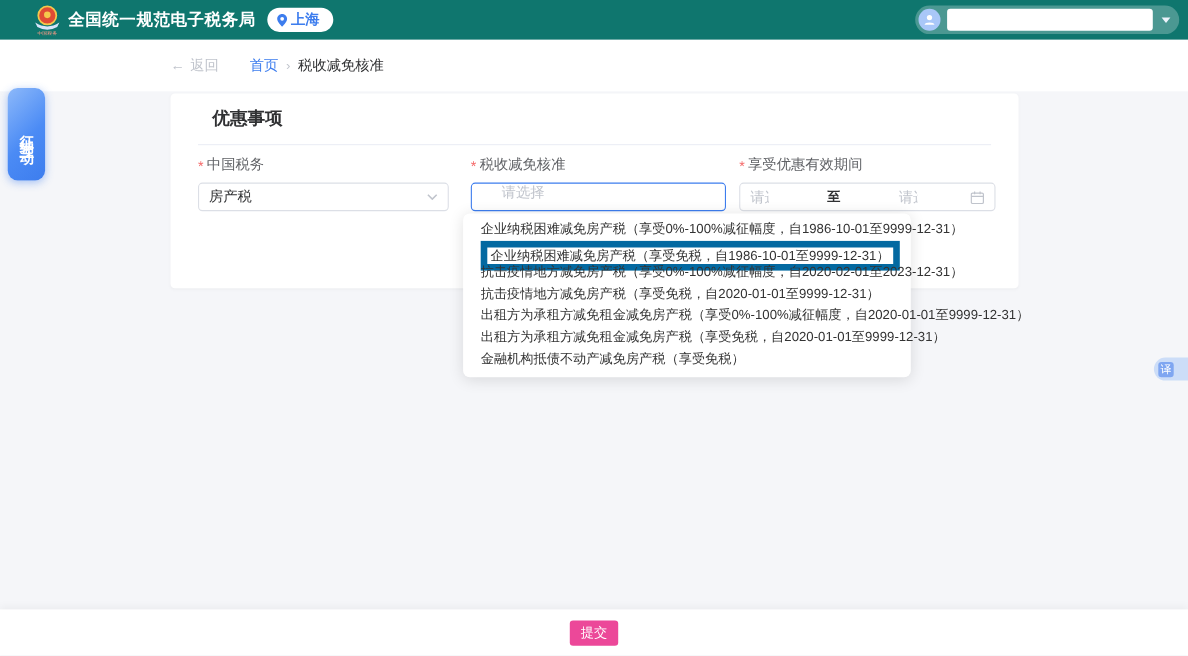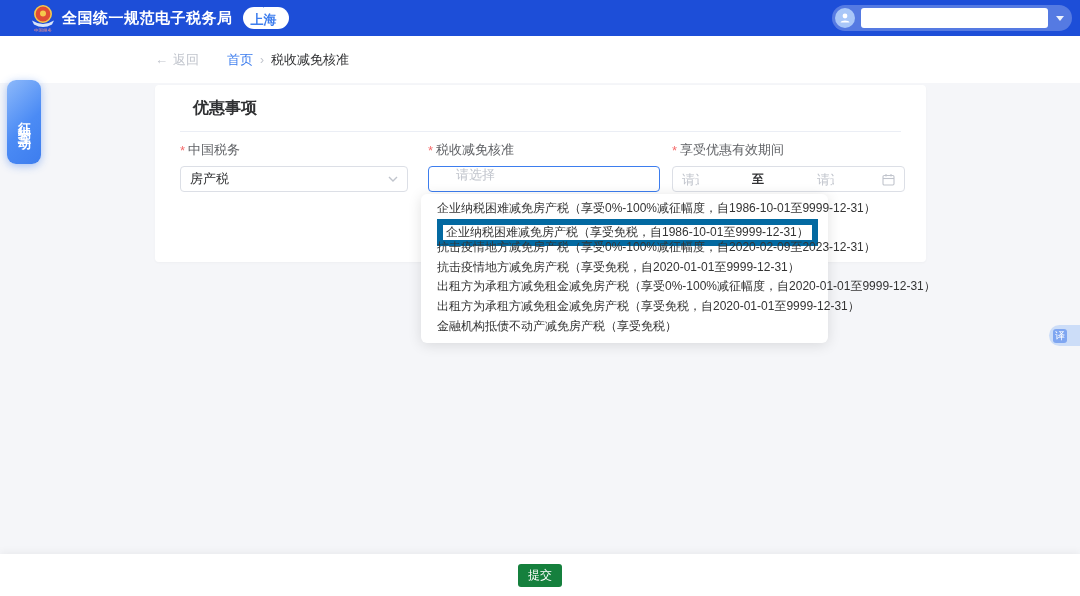--- a/index.html
+++ b/index.html
@@ -1,25 +1,25 @@
 <!DOCTYPE html>
 <html><head>
 <meta charset="utf-8">
 <style>
   * { margin:0; padding:0; box-sizing:border-box; }
   html,body { width:1080px; height:596px; overflow:hidden; }
   body { font-family:"Liberation Sans","DejaVu Sans",sans-serif; background:#f5f6f9; position:relative; }
 
   
   .app-header { position:absolute; left:0; top:0; width:1080px; height:36px;
-    background:#1d4ed8; display:flex; align-items:center; padding:0 8px 0 30px; z-index:50; }
+    background:#0f766e; display:flex; align-items:center; padding:0 8px 0 30px; z-index:50; }
   .logo { width:26px; height:28px; margin-right:6px; flex:0 0 auto; }
   .app-title { color:#fff; font-size:15px; font-weight:bold; letter-spacing:.5px; margin-right:10px; }
   .loc-badge { background:#fff; border-radius:12px; height:22px; padding:0 12px 0 8px;
-    display:flex; align-items:center; gap:3px; cursor:pointer;flex-direction:column; }
+    display:flex; align-items:center; gap:3px; cursor:pointer; }
   .loc-badge span { color:#3d7dee; font-size:13px; font-weight:bold; }
   .user-menu { position:absolute; right:8px; top:5px; width:240px; height:26px;
     background:rgba(255,255,255,.25); border-radius:13px; display:flex; align-items:center; padding:0 8px 0 3px; cursor:pointer; }
   .avatar { width:20px; height:20px; border-radius:50%; background:#a9c7f8;
     display:flex; align-items:center; justify-content:center; flex:0 0 auto; }
   .user-name-box { flex:1; height:20px; background:#fff; border-radius:3px; margin:0 8px 0 6px; }
   .caret-down { width:0; height:0; border-left:4px solid transparent; border-right:4px solid transparent;
     border-top:5px solid #eef3fc; }
 
   
@@ -67,21 +67,21 @@
   
   .float-translate { position:absolute; left:1049px; top:325px; width:40px; height:21px;
     background:#ccddf8; border-radius:11px 0 0 11px; display:flex; align-items:center; padding-left:4px;
     cursor:pointer; z-index:25; }
   .float-translate .sq { width:14px; height:14px; background:#7fa6f1; border-radius:3px; color:#fff;
     font-size:10px; display:flex; align-items:center; justify-content:center; }
 
   
   .footer-bar { position:absolute; left:0; top:554px; width:1080px; height:42px; background:#fff;
     box-shadow:0 -2px 8px rgba(0,0,0,.05); display:flex; align-items:center; justify-content:center; }
-  .submit-btn { min-width:44px; height:23px; padding:0 10px; background:#15803d; color:#fff; border:none;
+  .submit-btn { min-width:44px; height:23px; padding:0 10px; background:#ec4899; color:#fff; border:none;
     border-radius:3px; font-size:12px; cursor:pointer; font-family:inherit; }
 </style>
 </head>
 <body>
 
 <div class="app-header">
   <svg class="logo" viewBox="0 0 26 28">
     <circle cx="13" cy="10" r="8.2" fill="#e04b35" stroke="#f5c84c" stroke-width="1.6"></circle>
     <circle cx="13" cy="9.5" r="3" fill="#f5c84c"></circle>
     <path d="M2 16.5 Q13 23.5 24 16.5 L22 20.5 Q13 25.5 4 20.5 Z" fill="#d8e5fa"></path>
@@ -168,21 +168,21 @@
         <line x1="4" y1="1" x2="4" y2="3.5" stroke="#c0c4cc" stroke-width="1.1"></line>
         <line x1="9" y1="1" x2="9" y2="3.5" stroke="#c0c4cc" stroke-width="1.1"></line>
       </svg>
     </div>
   </div>
 </div>
 
 <div class="dropdown">
   <div class="opt"><span>企业纳税困难减免房产税（享受0%-100%减征幅度，自1986-10-01至9999-12-31）</span></div>
   <div class="opt"><span class="red-box">企业纳税困难减免房产税（享受免税，自1986-10-01至9999-12-31）</span></div>
-  <div class="opt"><span>抗击疫情地方减免房产税（享受0%-100%减征幅度，自2020-02-09至2023-12-31）</span></div>
+  <div class="opt"><span>抗击疫情地方减免房产税（享受0%-100%减征幅度，自2020-02-01至2023-12-31）</span></div>
   <div class="opt"><span>抗击疫情地方减免房产税（享受免税，自2020-01-01至9999-12-31）</span></div>
   <div class="opt"><span>出租方为承租方减免租金减免房产税（享受0%-100%减征幅度，自2020-01-01至9999-12-31）</span></div>
   <div class="opt"><span>出租方为承租方减免租金减免房产税（享受免税，自2020-01-01至9999-12-31）</span></div>
   <div class="opt"><span>金融机构抵债不动产减免房产税（享受免税）</span></div>
 </div>
 
 <div class="float-translate">
   <div class="sq">译</div>
 </div>
 

